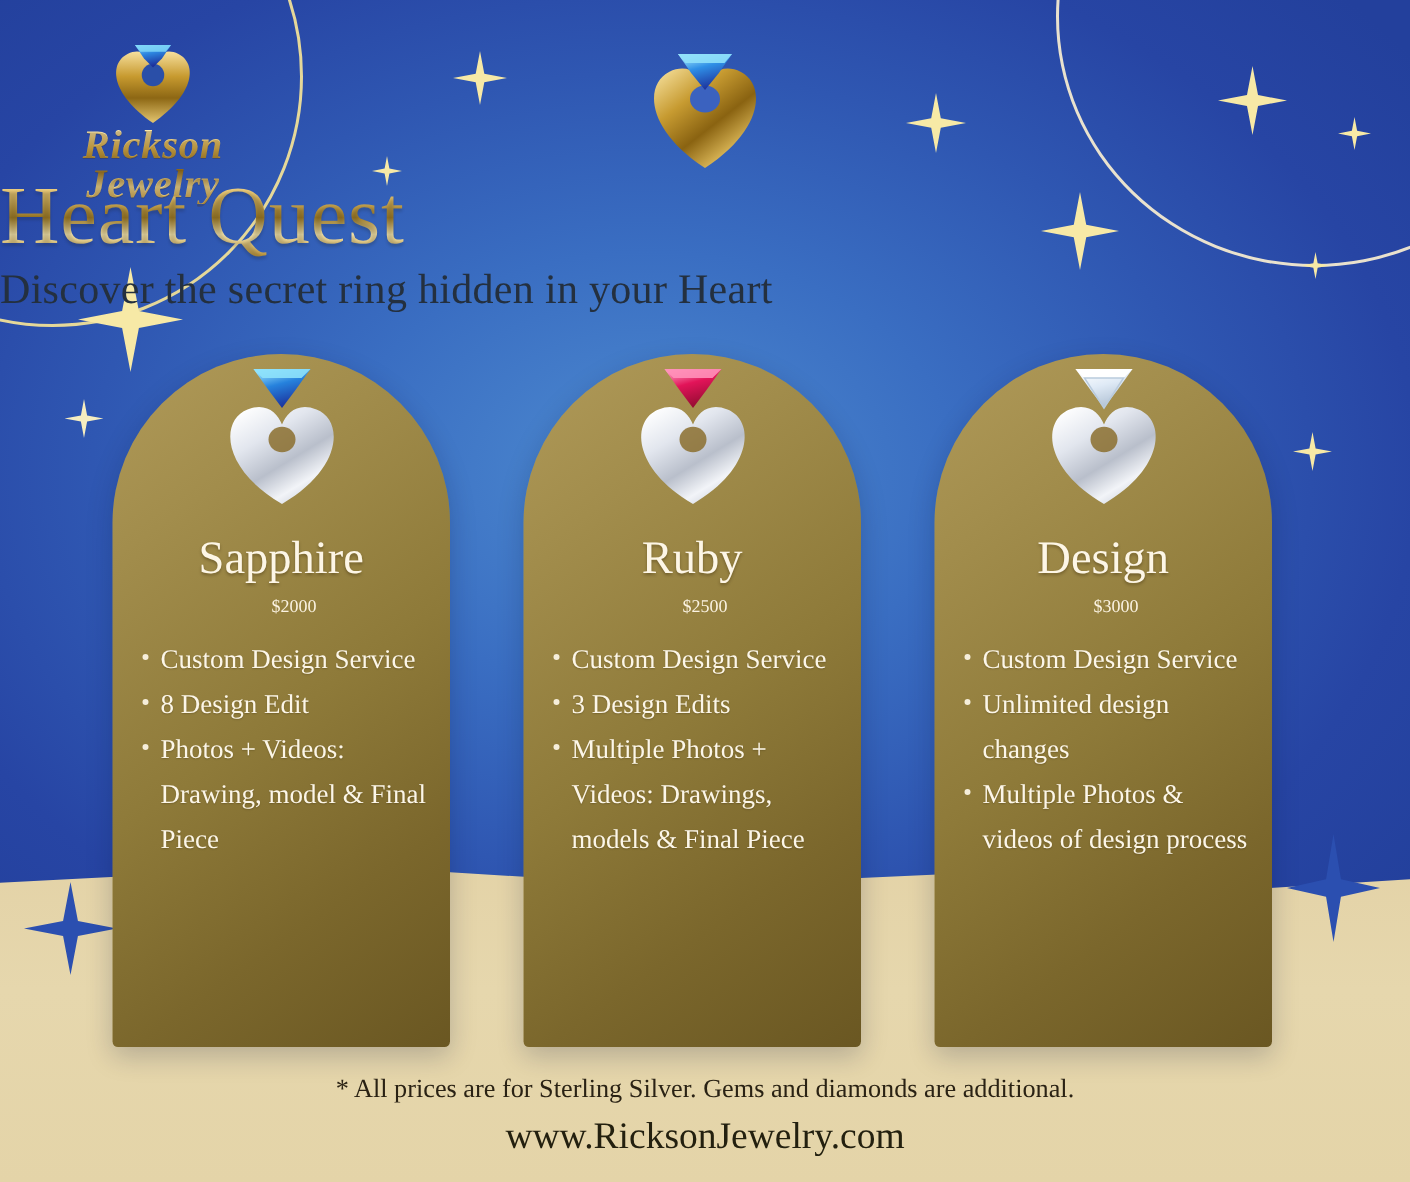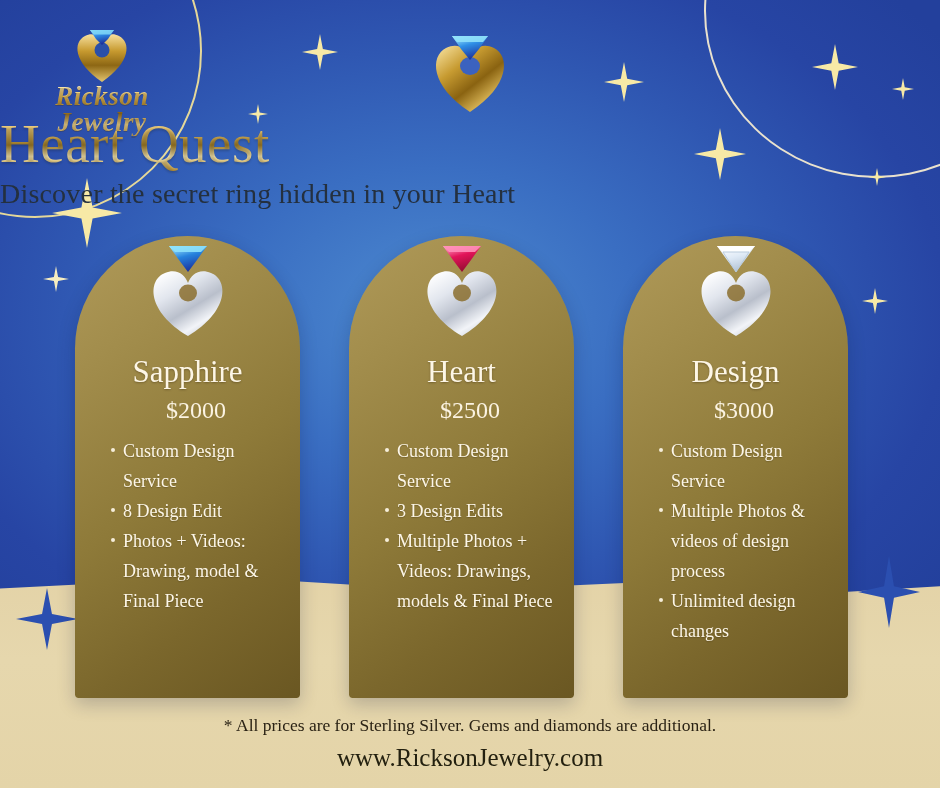--- a/index.html
+++ b/index.html
@@ -91,26 +91,26 @@
   .ring-top{position:relative;width:118px;height:92px;margin:14px auto 0;}
 
   .card-name{
     text-align:center;color:#fdf6e6;
     font-size:31px;line-height:1;margin-top:14px;
     font-family:"Liberation Serif", serif;
     text-shadow:0 1px 2px rgba(40,26,0,.35);
   }
   .card-price{
     text-align:center;color:#fbf3e2;
-    font-size:24px;margin-top:10px;
+    font-size:12px;margin-top:10px;
     font-family:"Liberation Serif", serif;
     margin-left:17px;
   }
   ul.feats{
-    list-style:none;margin:12px 0 0 0;padding:0 10px 0 36px;
+    list-style:none;margin:12px 0 0 0;padding:0 10px 0 20px;
   }
   ul.feats li{
     position:relative;
     color:#fcf6e8;
     font-size:18px;
     line-height:1.67;
     font-family:"Liberation Serif", serif;
     padding-left:12px;
     text-shadow:0 1px 1px rgba(40,26,0,.25);
   }
@@ -267,21 +267,21 @@
             </linearGradient>
           </defs>
           <path d="M59 86 C18 62 18 30 36 23 C48 18 56 25 59 33 C62 25 70 18 82 23 C100 30 100 62 59 86 Z" fill="url(#s2-sil)"></path>
           <ellipse cx="59" cy="43" rx="9" ry="8.5" fill="#8b6f2e" opacity=".85"></ellipse>
           <g transform="translate(0,-20)">
             <path d="M40 16 L78 16 L68 30 L59 42 L50 30 Z" fill="url(#s2-gem)"></path>
             <path d="M40 16 L78 16 L72 22 L46 22 Z" fill="#ff8fb8" opacity=".9"></path>
           </g>
         </svg>
       </div>
-      <div class="card-name">Heart</div>
+      <div class="card-name">Ruby</div>
       <div class="card-price">$2500</div>
       <ul class="feats">
         <li>Custom Design Service</li>
         <li>3 Design Edits</li>
         <li>Multiple Photos + Videos: Drawings, models &amp; Final Piece</li>
       </ul>
     </div>
 
     <div class="card c3">
       <div class="ring-top">
@@ -306,22 +306,22 @@
             <path d="M40 16 L78 16 L68 30 L59 42 L50 30 Z" fill="url(#s3-gem)"></path>
             <path d="M40 16 L78 16 L72 22 L46 22 Z" fill="#ffffff" opacity=".95"></path>
             <path d="M46 22 L72 22 L59 42 Z" fill="none" stroke="#b9cbdd" stroke-width="1"></path>
           </g>
         </svg>
       </div>
       <div class="card-name">Design</div>
       <div class="card-price">$3000</div>
       <ul class="feats">
         <li>Custom Design Service</li>
+        <li>Unlimited design changes</li>
         <li>Multiple Photos &amp; videos of design process</li>
-        <li>Unlimited design changes</li>
       </ul>
     </div>
   </div>
 
   <div class="footer">
     <div class="foot-note">* All prices are for Sterling Silver. Gems and diamonds are additional.</div>
     <div class="foot-url">www.RicksonJewelry.com</div>
   </div>
 
 </div>

